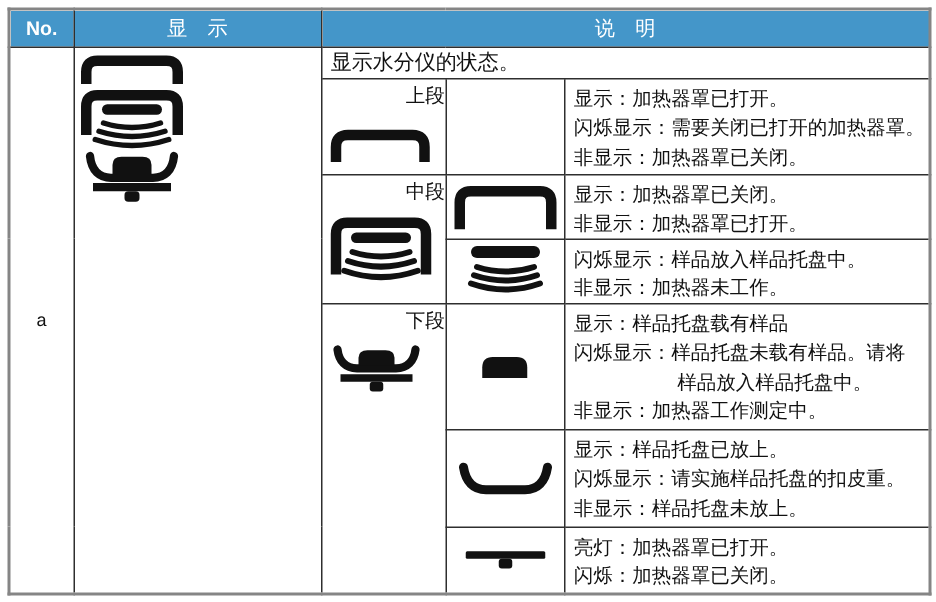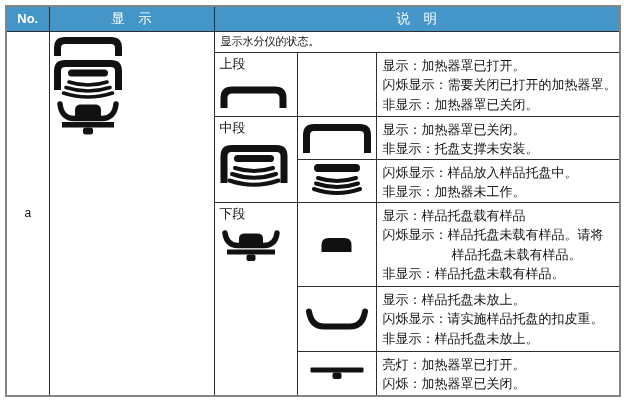--- a/index.html
+++ b/index.html
@@ -6,23 +6,23 @@
   .page{position:relative;width:624px;height:401px;background:#fff;overflow:hidden;
         font-family:"Liberation Serif","DejaVu Serif",serif;color:#111;}
   table.status{position:absolute;left:5px;top:5px;border-collapse:collapse;table-layout:fixed;
         width:614px;border:2px solid #858585;}
   td,th{border:1px solid #2e2e2e;padding:0;box-sizing:border-box;overflow:hidden;}
   th{background:#4496c9;color:#fff;font-weight:normal;font-size:13.5px;}
   th.no-hdr{font-family:"Liberation Sans","DejaVu Sans",sans-serif;font-weight:bold;font-size:13px;}
   .no-cell{font-family:"Liberation Sans","DejaVu Sans",sans-serif;font-size:12px;
         text-align:center;vertical-align:middle;}
   .bigicon-cell{vertical-align:top;padding:3px 0 0 3px;}
-  .status-cell{font-size:11px;vertical-align:middle;padding:1px 6px;font-family:Liberation Mono, monospace;}
+  .status-cell{font-size:14px;vertical-align:middle;padding:1px 6px;font-family:Liberation Mono, monospace;}
   .seg-cell{vertical-align:top;padding:3px 0 0 5px;font-size:13px;}
-  .seg-label{font-size:13px;line-height:16px;}
+  .seg-label{font-size:13px;line-height:16px;text-align:right;}
   .icn-cell{text-align:center;vertical-align:middle;}
   .desc-cell{vertical-align:top;font-size:13px;line-height:19.5px;padding:3px 4px 0 6px;}
   .line{white-space:nowrap;}
   .line.indent{padding-left:69px;}
   svg{display:block;}
   .icn-cell svg{margin:0 auto;}
   .seg-cell svg.gap-lg{margin-top:13px;}
   .seg-cell svg.gap-sm{margin-top:7px;}
 </style>
 </head>
@@ -90,21 +90,21 @@
         <path d="M9.5 37.5 Q34 46 58.5 37.5" fill="none" stroke="#111" stroke-width="4" stroke-linecap="round"></path>
       </svg>
     </td>
     <td class="icn-cell">
       <svg width="70" height="31" viewBox="0 0 70 31">
         <path d="M4.5 31 V13 Q4.5 5.5 12 5.5 H58 Q65.5 5.5 65.5 13 V31" fill="none" stroke="#111" stroke-width="7" stroke-linejoin="round"></path>
       </svg>
     </td>
     <td class="desc-cell">
       <div class="line">显示：加热器罩已关闭。</div>
-      <div class="line">非显示：托盘支撑未安装。</div>
+      <div class="line">非显示：加热器罩已打开。</div>
     </td>
   </tr>
 
   <tr style="height:43px">
     <td class="icn-cell">
       <svg width="52" height="37" viewBox="0 0 52 37">
         <rect x="3" y="2" width="46" height="8" rx="4" fill="#111"></rect>
         <path d="M7 16 Q26 22 45 16" fill="none" stroke="#111" stroke-width="4" stroke-linecap="round"></path>
         <path d="M5 21.5 Q26 28.5 47 21.5" fill="none" stroke="#111" stroke-width="4" stroke-linecap="round"></path>
         <path d="M3 27 Q26 35 49 27" fill="none" stroke="#111" stroke-width="4" stroke-linecap="round"></path>
@@ -127,33 +127,33 @@
       </svg>
     </td>
     <td class="icn-cell">
       <svg width="35" height="16" viewBox="0 0 35 16">
         <path d="M2.5 16 V9 Q2.5 2 9.5 2 H25.5 Q32.5 2 32.5 9 V16 Z" fill="#111"></path>
       </svg>
     </td>
     <td class="desc-cell">
       <div class="line">显示：样品托盘载有样品</div>
       <div class="line">闪烁显示：样品托盘未载有样品。请将</div>
-      <div class="line indent">样品托盘未载有样品。</div>
-      <div class="line">非显示：样品托盘未载有样品。</div>
+      <div class="line indent">样品放入样品托盘中。</div>
+      <div class="line">非显示：加热器工作测定中。</div>
     </td>
   </tr>
 
   <tr style="height:65px">
     <td class="icn-cell">
       <svg width="62" height="22" viewBox="0 0 62 22">
         <path d="M3 3.5 C4.5 13 9.5 18.5 18 18.5 H44 C52.5 18.5 57.5 13 59 3.5" fill="none" stroke="#111" stroke-width="6" stroke-linecap="round"></path>
       </svg>
     </td>
     <td class="desc-cell">
-      <div class="line">显示：样品托盘未放上。</div>
+      <div class="line">显示：样品托盘已放上。</div>
       <div class="line">闪烁显示：请实施样品托盘的扣皮重。</div>
       <div class="line">非显示：样品托盘未放上。</div>
     </td>
   </tr>
 
   <tr style="height:45px">
     <td class="icn-cell">
       <svg width="56" height="14" viewBox="0 0 56 14">
         <rect x="1.5" y="1.5" width="53" height="5" rx="1" fill="#111"></rect>
         <rect x="23.5" y="6.5" width="9" height="6.5" rx="2" fill="#111"></rect>

